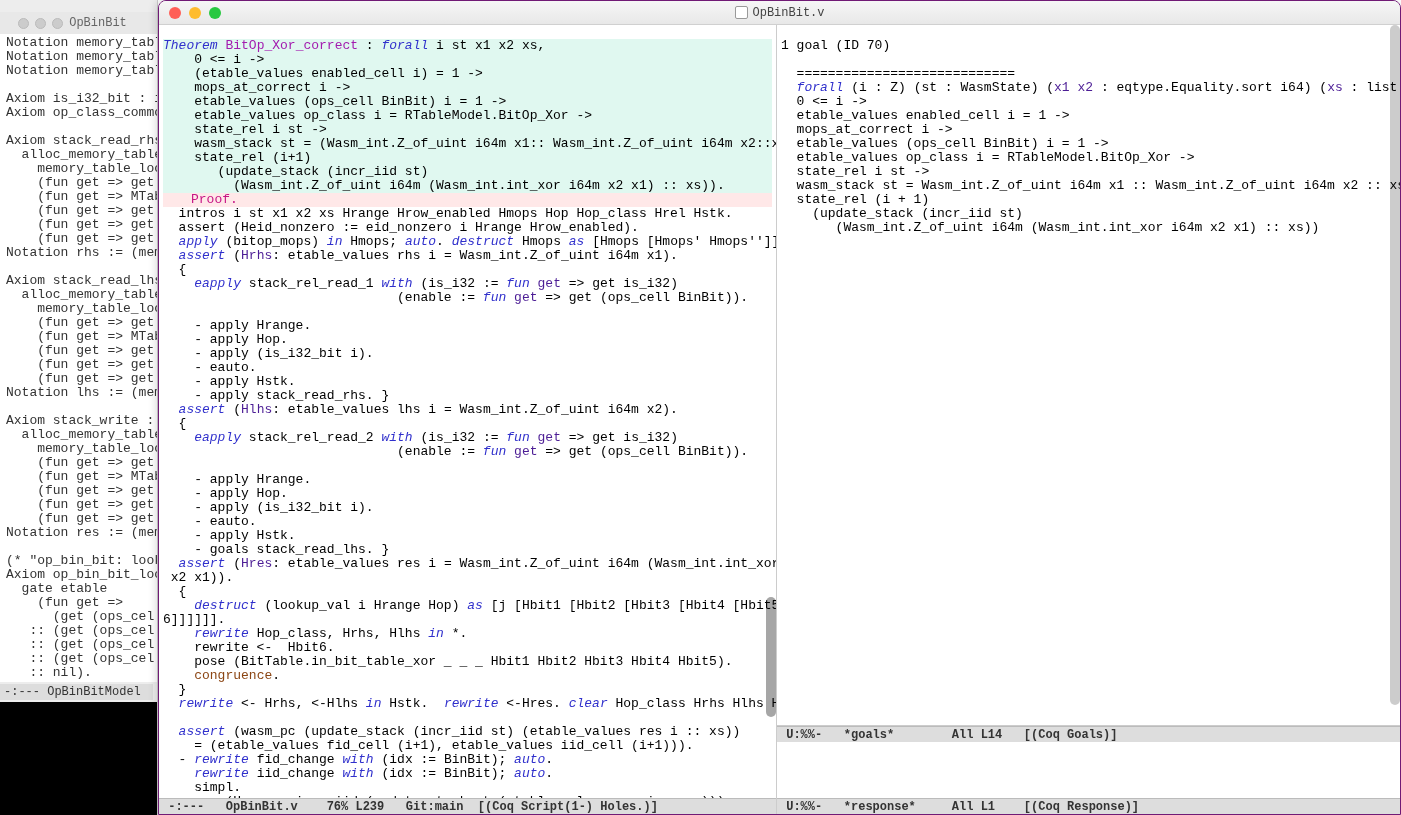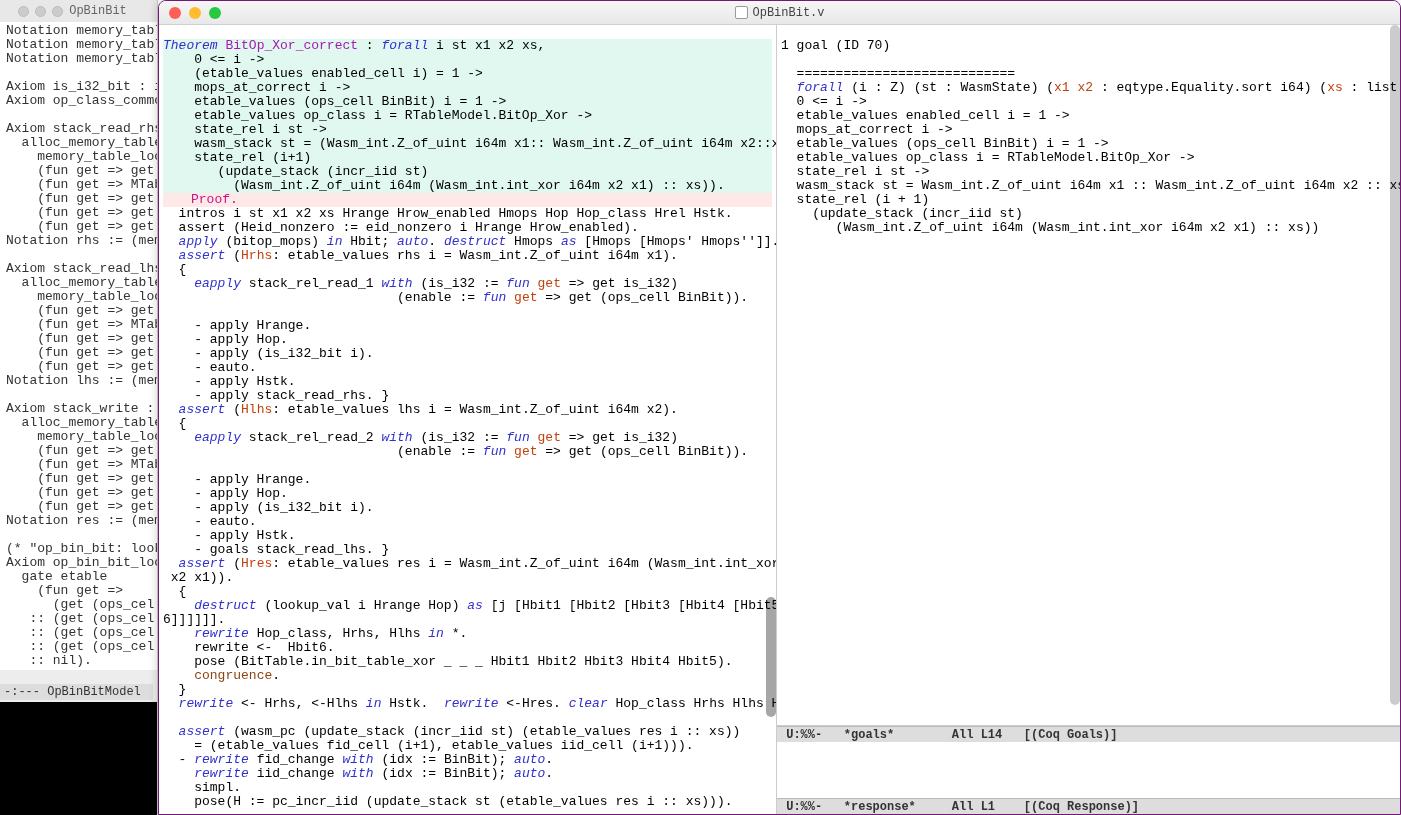--- a/index.html
+++ b/index.html
@@ -22,20 +22,21 @@
   border-right: 1px solid #ccc;
   overflow: hidden;
 }
 .bg-titlebar {
   height: 22px;
   background: #e8e8e8;
   display: flex;
   align-items: center;
   padding-left: 18px;
   gap: 6px;
+  margin-top: 12px;
 }
 .bg-tl { width: 11px; height: 11px; border-radius: 50%; background: #ccc; border: 1px solid #bbb; }
 .bg-title { flex: 1; text-align: center; font-size: 12px; color: #666; padding-right: 30px; }
 .bg-code {
   padding: 2px 6px;
   white-space: pre;
   line-height: 14px;
   font-size: 13px;
   color: #333;
   background: #fff;
@@ -134,21 +135,21 @@
   white-space: pre;
   padding: 0 2px;
   display: flex;
   align-items: center;
 }
 .goals-area { flex: 1; overflow: hidden; white-space: pre; padding: 0 4px; line-height: 14px; border-bottom: 1px solid #ccc; }
 .response-area { height: 56px; overflow: hidden; white-space: pre; padding: 0 4px; }
 .hl-locked { background: #e0f8f0; display: inline-block; width: 100%; }
 .hl-queue { background: #ffe8e8; display: inline-block; width: 100%; padding-left: 28px; }
 .kw { color: #3030cc; font-style: italic; }
-.kw2 { color: #c2410c; }
+.kw2 { color: #4c1d95; }
 .tac { color: #8b4513; }
 .pf { color: #c71585; }
 .thmname { color: #a21caf; }
 .ml-bold { font-weight: bold; }
 </style>
 </head>
 <body>
 
 <div class="bg-window">
   <div class="bg-titlebar">
@@ -229,21 +230,21 @@
 <span class="hl-locked"><span>    etable_values (ops_cell BinBit) i = 1 -&gt;</span></span>
 <span class="hl-locked"><span>    etable_values op_class i = RTableModel.BitOp_Xor -&gt;</span></span>
 <span class="hl-locked"><span>    state_rel i st -&gt;</span></span>
 <span class="hl-locked"><span>    wasm_stack st = (Wasm_int.Z_of_uint i64m x1:: Wasm_int.Z_of_uint i64m x2::xs) -&gt;</span></span>
 <span class="hl-locked"><span>    state_rel (i+1)</span></span>
 <span class="hl-locked"><span>       (update_stack (incr_iid st)</span></span>
 <span class="hl-locked"><span>         (Wasm_int.Z_of_uint i64m (Wasm_int.int_xor i64m x2 x1) :: xs)).</span></span>
 <span class="hl-queue"><span class="pf">Proof.</span></span>
 <span>  intros i st x1 x2 xs Hrange Hrow_enabled Hmops Hop Hop_class Hrel Hstk.</span>
 <span>  assert (Heid_nonzero := eid_nonzero i Hrange Hrow_enabled).</span>
-<span>  </span><span class="kw">apply</span><span> (bitop_mops) </span><span class="kw">in</span><span> Hbit; </span><span class="kw">auto</span><span>. </span><span class="kw">destruct</span><span> Hmops </span><span class="kw">as</span><span> [Hmops [Hmops' Hmops'']].</span>
+<span>  </span><span class="kw">apply</span><span> (bitop_mops) </span><span class="kw">in</span><span> Hmops; </span><span class="kw">auto</span><span>. </span><span class="kw">destruct</span><span> Hmops </span><span class="kw">as</span><span> [Hmops [Hmops' Hmops'']].</span>
 <span>  </span><span class="kw">assert</span><span> (</span><span class="kw2">Hrhs</span><span>: etable_values rhs i = Wasm_int.Z_of_uint i64m x1).</span>
 <span>  {</span>
 <span>    </span><span class="kw">eapply</span><span> stack_rel_read_1 </span><span class="kw">with</span><span> (is_i32 := </span><span class="kw">fun</span><span> </span><span class="kw2">get</span><span> =&gt; get is_i32)</span>
 <span>                              (enable := </span><span class="kw">fun</span><span> </span><span class="kw2">get</span><span> =&gt; get (ops_cell BinBit)).</span>
 <span></span>
 <span>    - apply Hrange.</span>
 <span>    - apply Hop.</span>
 <span>    - apply (is_i32_bit i).</span>
 <span>    - eauto.</span>
 <span>    - apply Hstk.</span>
@@ -273,20 +274,23 @@
 <span></span>
 <span>  </span><span class="kw">assert</span><span> (wasm_pc (update_stack (incr_iid st) (etable_values res i :: xs))</span>
 <span>    = (etable_values fid_cell (i+1), etable_values iid_cell (i+1))).</span>
 <span>  - </span><span class="kw">rewrite</span><span> fid_change </span><span class="kw">with</span><span> (idx := BinBit); </span><span class="kw">auto</span><span>.</span>
 <span>    </span><span class="kw">rewrite</span><span> iid_change </span><span class="kw">with</span><span> (idx := BinBit); </span><span class="kw">auto</span><span>.</span>
 <span>    simpl.</span>
 <span>    pose(H := pc_incr_iid (update_stack st (etable_values res i :: xs))).</span>
 
         <div class="scrollbar"></div>
       </div>
+      <div class="modeline">
+        <span class="ml-bold"> -:---   OpBinBit.v    76% L239   Git:main  [(Coq Script(1-) Holes.)]</span>
+      </div>
     </div>
     <div class="right-pane">
       <div class="goals-area">
 <span>1 goal (ID 70)</span>
 <span>  </span>
 <span>  ============================</span>
 <span>  </span><span class="kw">forall</span><span> (i : Z) (st : WasmState) (</span><span class="kw2">x1 x2</span><span> : eqtype.Equality.sort i64) (</span><span class="kw2">xs</span><span> : list Z),</span>
 <span>  0 &lt;= i -&gt;</span>
 <span>  etable_values enabled_cell i = 1 -&gt;</span>
 <span>  mops_at_correct i -&gt;</span>

